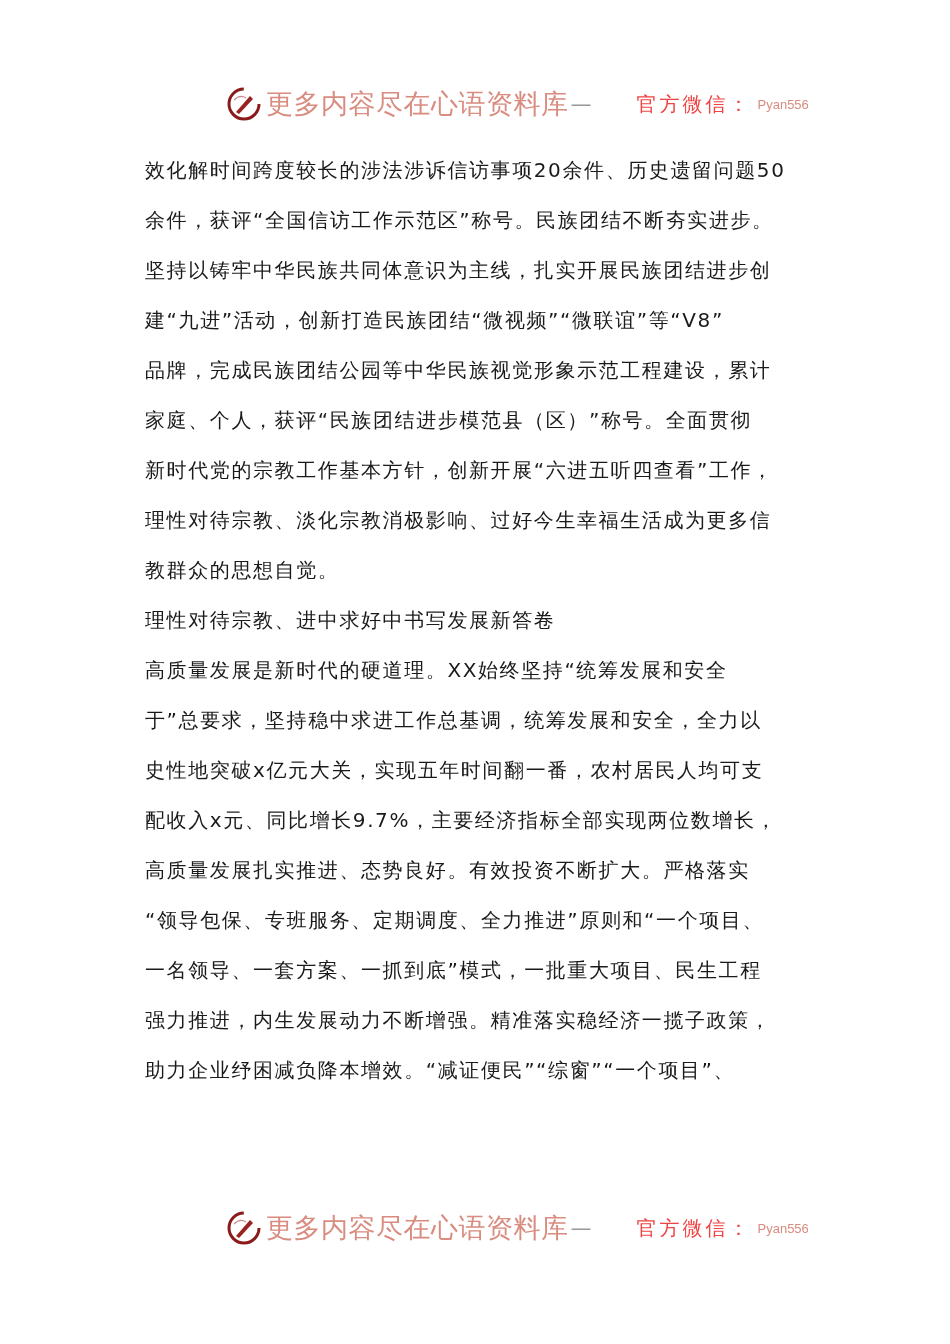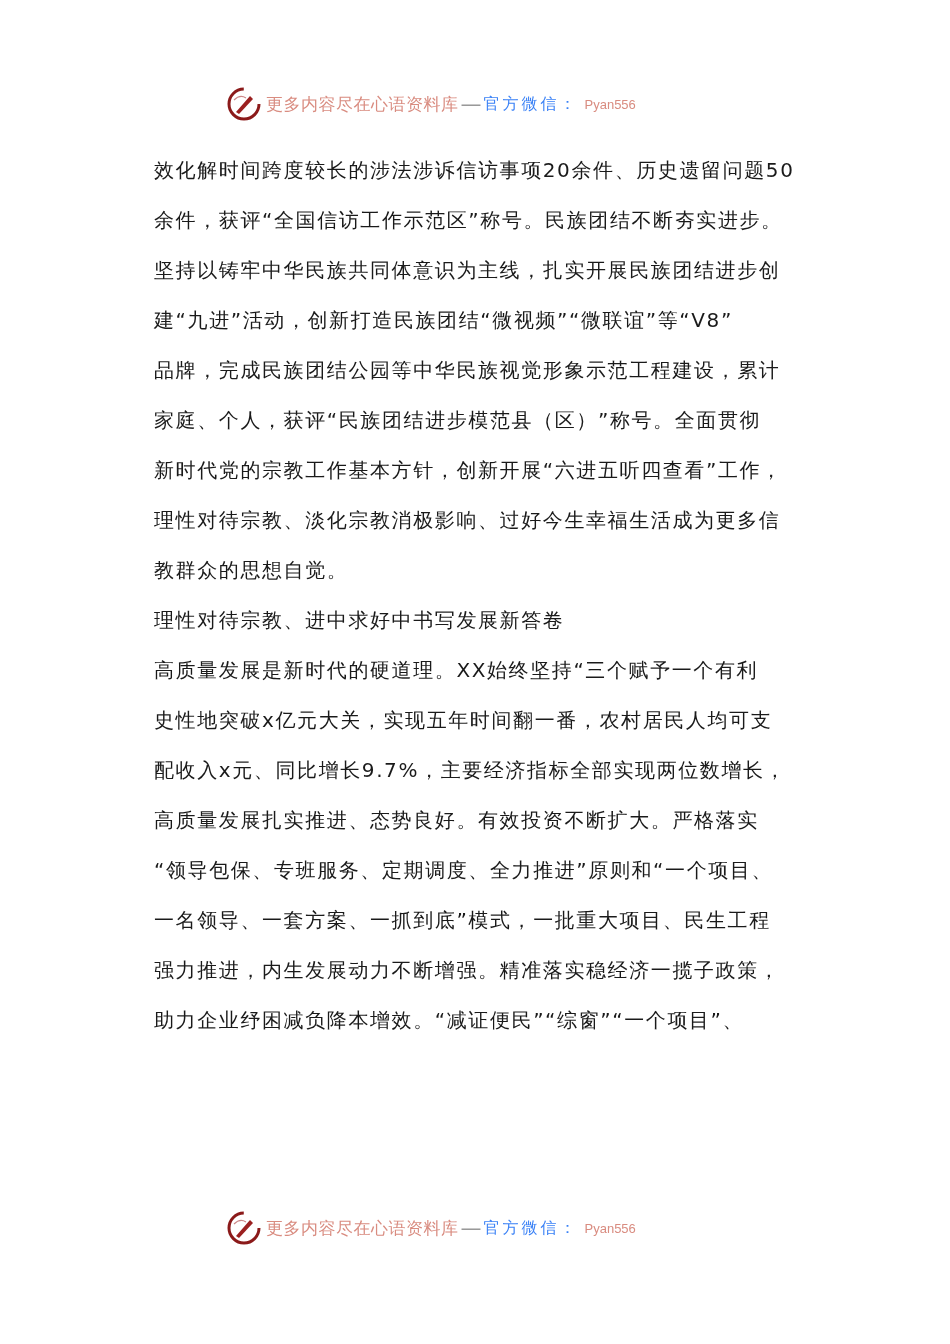--- a/index.html
+++ b/index.html
@@ -2,25 +2,25 @@
 <html><head>
   <meta charset="utf-8">
   <style>
     html, body { margin: 0; padding: 0; background: #ffffff; }
     body { width: 950px; height: 1344px; position: relative; overflow: hidden;
            font-family: "DejaVu Sans", "Liberation Sans", sans-serif; color: #1a1a1a; }
     .banner { position: absolute; left: 226px; height: 40px; display: flex; align-items: center; }
     .banner.top { top: 84px; }
     .banner.bottom { top: 1208px; }
     .logo { width: 36px; height: 36px; margin-right: 4px; }
-    .banner-site { color: #d98c80; font-family: Liberation Mono, monospace; font-size: 17px; letter-spacing: 0.5px; text-align: center; }
+    .banner-site { color: #d98c80; font-family: Liberation Mono, monospace; font-size: 27px; letter-spacing: 0.5px; text-align: center; }
     .banner-dash { color: #999; font-size: 21px; margin: 0 2px; }
-    .banner-wechat { color: #3b82f6; font-family: "DejaVu Serif", "Liberation Serif", serif; font-size: 16px; letter-spacing: 3px; }
+    .banner-wechat { color: #ef4444; font-family: "DejaVu Serif", "Liberation Serif", serif; font-size: 20px; letter-spacing: 3px; margin-left: 43px; }
     .banner-id { color: #d98c80; font-family: "Liberation Sans", sans-serif; font-size: 13px; margin-left: 6px; }
-    .content { position: absolute; left: 154px; top: 148px; width: 700px; }
+    .content { position: absolute; left: 145px; top: 148px; width: 700px; }
     .line { font-size: 20px; height: 50px; line-height: 44px; white-space: nowrap; letter-spacing: 1.6px; }
   </style>
 </head>
 <body>
 
 <div class="banner top">
   <svg class="logo" viewBox="0 0 36 36">
     <circle cx="18" cy="18" r="15" fill="none" stroke="#8b1a1a" stroke-width="3" stroke-dasharray="70 25"></circle>
     <path d="M10 26 L24 10 L27 13 L13 28 Z" fill="#9b2020"></path>
     <path d="M8 14 Q14 8 20 12" fill="none" stroke="#c88" stroke-width="1.2"></path>
@@ -35,21 +35,22 @@
   <div class="line">效化解时间跨度较长的涉法涉诉信访事项20余件、历史遗留问题50</div>
   <div class="line">余件，获评“全国信访工作示范区”称号。民族团结不断夯实进步。</div>
   <div class="line">坚持以铸牢中华民族共同体意识为主线，扎实开展民族团结进步创</div>
   <div class="line">建“九进”活动，创新打造民族团结“微视频”“微联谊”等“V8”</div>
   <div class="line">品牌，完成民族团结公园等中华民族视觉形象示范工程建设，累计</div>
   <div class="line">家庭、个人，获评“民族团结进步模范县（区）”称号。全面贯彻</div>
   <div class="line">新时代党的宗教工作基本方针，创新开展“六进五听四查看”工作，</div>
   <div class="line">理性对待宗教、淡化宗教消极影响、过好今生幸福生活成为更多信</div>
   <div class="line">教群众的思想自觉。</div>
   <div class="line">理性对待宗教、进中求好中书写发展新答卷</div>
-  <div class="line">高质量发展是新时代的硬道理。XX始终坚持“三个赋予一个有利</div>
+  <div class="line">高质量发展是新时代的硬道理。XX始终坚持“统筹发展和安全</div>
+  <div class="line">于”总要求，坚持稳中求进工作总基调，统筹发展和安全，全力以</div>
   <div class="line">史性地突破x亿元大关，实现五年时间翻一番，农村居民人均可支</div>
   <div class="line">配收入x元、同比增长9.7%，主要经济指标全部实现两位数增长，</div>
   <div class="line">高质量发展扎实推进、态势良好。有效投资不断扩大。严格落实</div>
   <div class="line">“领导包保、专班服务、定期调度、全力推进”原则和“一个项目、</div>
   <div class="line">一名领导、一套方案、一抓到底”模式，一批重大项目、民生工程</div>
   <div class="line">强力推进，内生发展动力不断增强。精准落实稳经济一揽子政策，</div>
   <div class="line">助力企业纾困减负降本增效。“减证便民”“综窗”“一个项目”、</div>
 </div>
 
 <div class="banner bottom">

